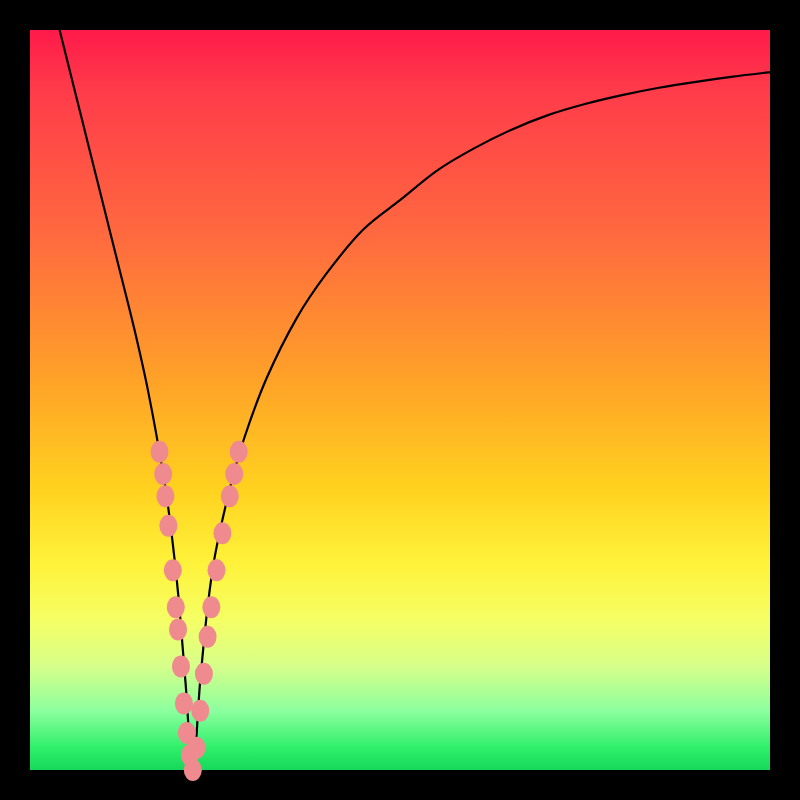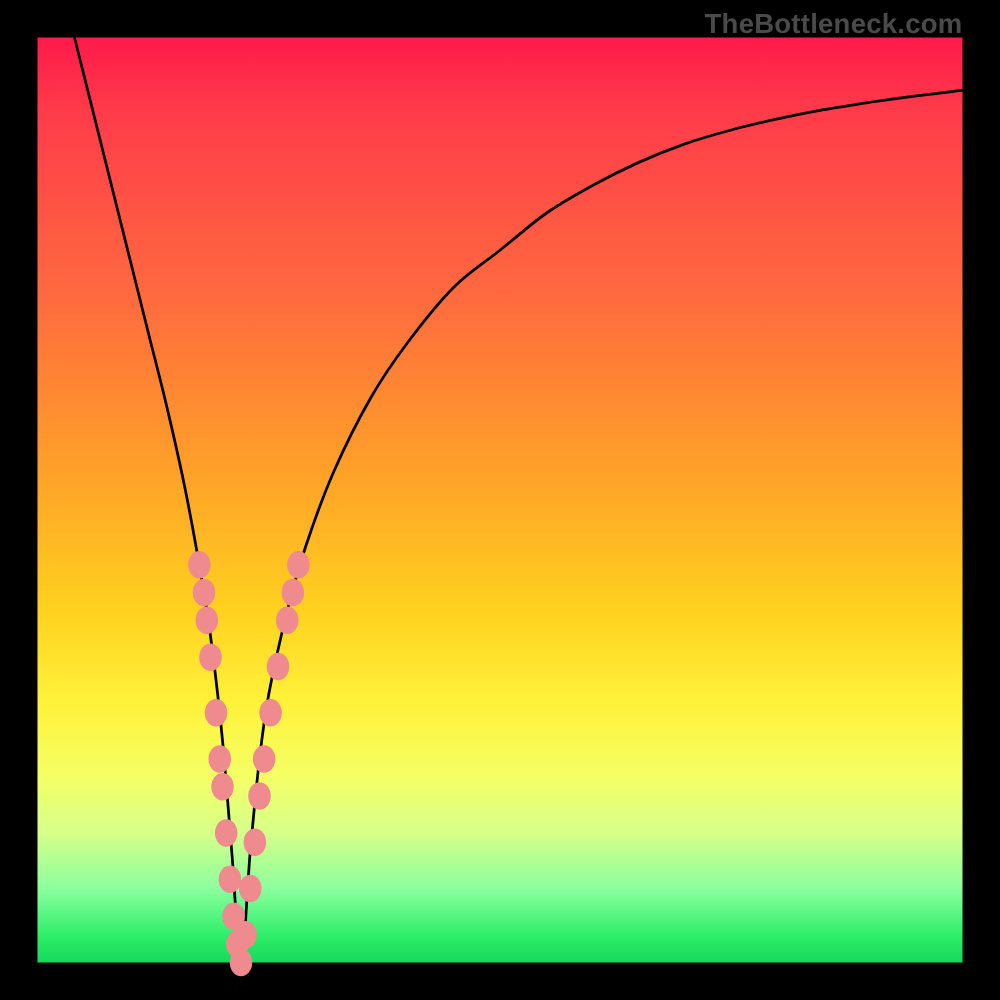--- a/index.html
+++ b/index.html
@@ -58,21 +58,20 @@
     height: 740px;
     overflow: visible;
   }
 </style>
 </head>
 <body>
 
 <div class="frame">
   <div class="plot-area"></div>
 
-  <div class="watermark">TheBottleneck.com</div>
 
   <svg class="overlay" viewBox="0 0 740 740" preserveAspectRatio="none">
     <path id="curve-path" fill="none" stroke="#000000" stroke-width="2.2" stroke-linecap="round" stroke-linejoin="round" d="M 29.60 0.00 C 32.07 9.87, 39.47 39.47, 44.40 59.20 C 49.33 78.93, 54.27 98.67, 59.20 118.40 C 64.13 138.13, 69.07 157.87, 74.00 177.60 C 78.93 197.33, 83.87 217.07, 88.80 236.80 C 93.73 256.53, 98.67 275.03, 103.60 296.00 C 108.53 316.97, 113.47 337.93, 118.40 362.60 C 123.33 387.27, 129.50 421.80, 133.20 444.00 C 136.90 466.20, 138.13 476.07, 140.60 495.80 C 143.07 515.53, 145.53 536.50, 148.00 562.40 C 150.47 588.30, 152.93 621.60, 155.40 651.20 C 157.87 680.80, 160.33 740.00, 162.80 740.00 C 165.27 740.00, 167.73 678.33, 170.20 651.20 C 172.67 624.07, 175.13 598.17, 177.60 577.20 C 180.07 556.23, 181.30 545.13, 185.00 525.40 C 188.70 505.67, 194.87 478.53, 199.80 458.80 C 204.73 439.07, 208.43 425.50, 214.60 407.00 C 220.77 388.50, 228.17 367.53, 236.80 347.80 C 245.43 328.07, 256.53 305.87, 266.40 288.60 C 276.27 271.33, 284.90 259.00, 296.00 244.20 C 307.10 229.40, 320.67 212.13, 333.00 199.80 C 345.33 187.47, 357.67 180.07, 370.00 170.20 C 382.33 160.33, 394.67 149.23, 407.00 140.60 C 419.33 131.97, 431.67 125.18, 444.00 118.40 C 456.33 111.62, 468.67 105.45, 481.00 99.90 C 493.33 94.35, 505.67 89.42, 518.00 85.10 C 530.33 80.78, 542.67 77.33, 555.00 74.00 C 567.33 70.67, 579.67 67.83, 592.00 65.12 C 604.33 62.41, 616.67 59.94, 629.00 57.72 C 641.33 55.50, 653.67 53.65, 666.00 51.80 C 678.33 49.95, 690.67 48.22, 703.00 46.62 C 715.33 45.02, 733.83 42.92, 740.00 42.18"></path>
     <g id="markers-group">
         <ellipse cx="129.50" cy="421.80" rx="9" ry="11" fill="#ef8a8f" stroke="#d96f74" stroke-width="0"></ellipse>
         <ellipse cx="133.20" cy="444.00" rx="9" ry="11" fill="#ef8a8f" stroke="#d96f74" stroke-width="0"></ellipse>
         <ellipse cx="135.42" cy="466.20" rx="9" ry="11" fill="#ef8a8f" stroke="#d96f74" stroke-width="0"></ellipse>
         <ellipse cx="138.38" cy="495.80" rx="9" ry="11" fill="#ef8a8f" stroke="#d96f74" stroke-width="0"></ellipse>
         <ellipse cx="142.82" cy="540.20" rx="9" ry="11" fill="#ef8a8f" stroke="#d96f74" stroke-width="0"></ellipse>
         <ellipse cx="145.78" cy="577.20" rx="9" ry="11" fill="#ef8a8f" stroke="#d96f74" stroke-width="0"></ellipse>

